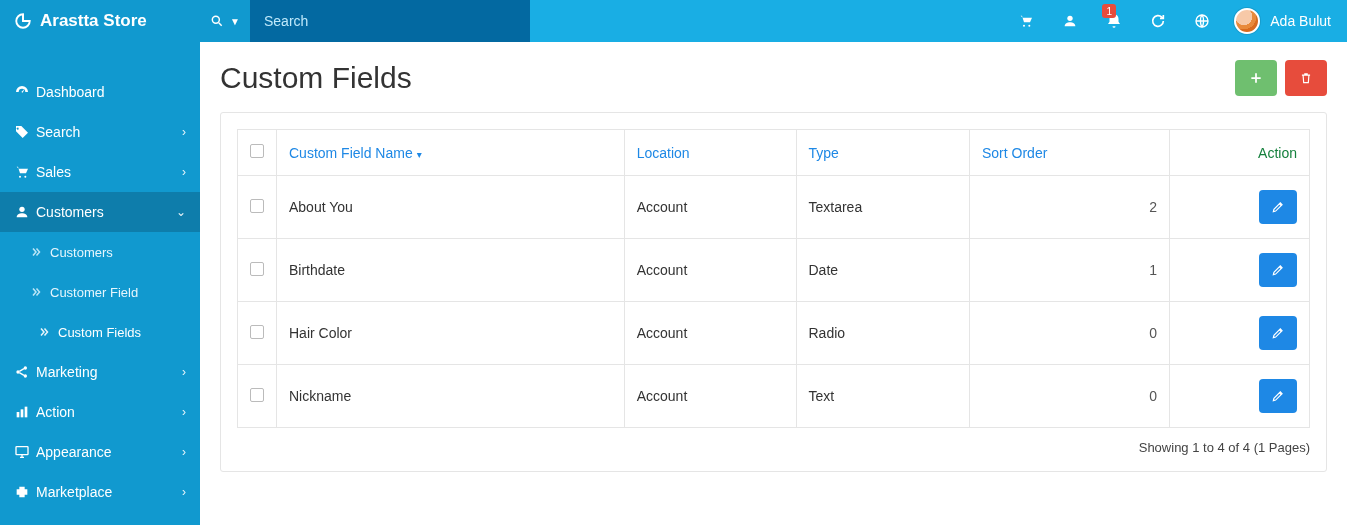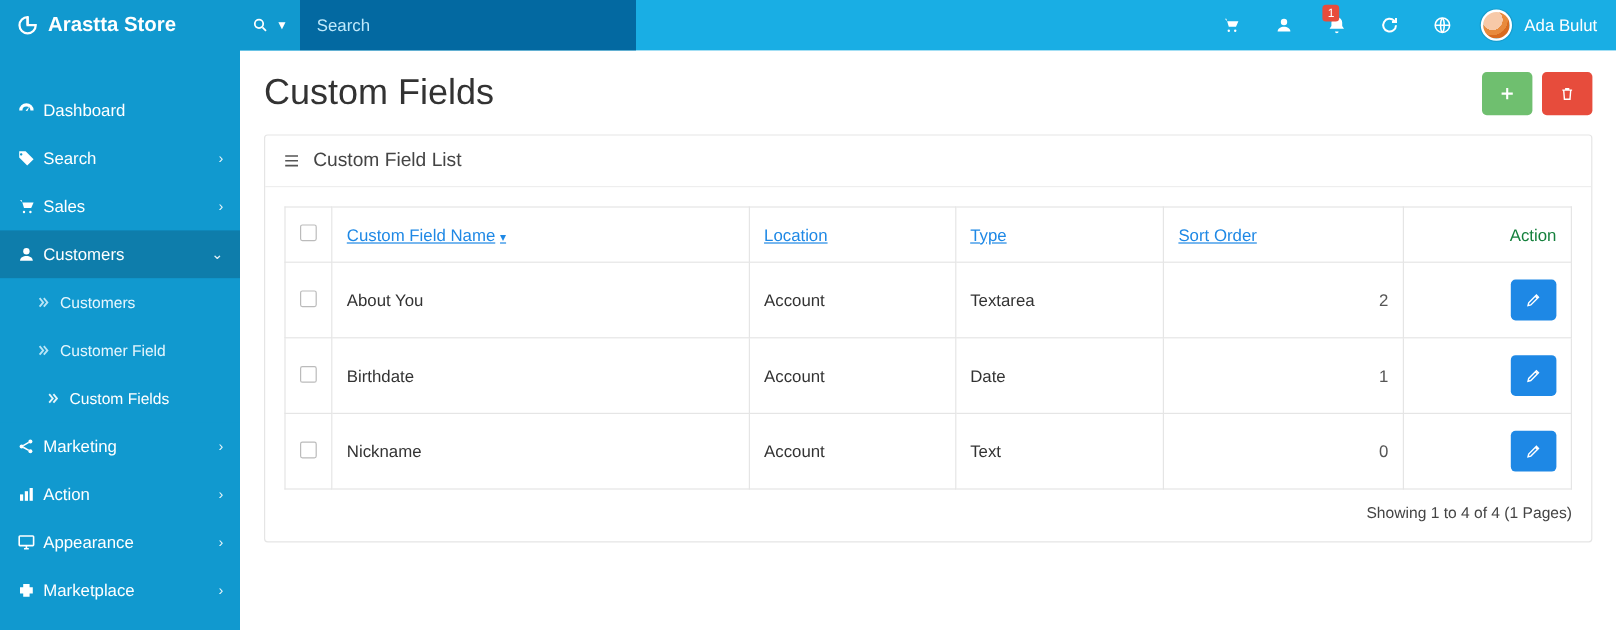--- a/index.html
+++ b/index.html
@@ -48,21 +48,21 @@
 .btn-green { background: #6fbf6f; }
 .btn-red { background: #e74c3c; }
 
 .panel { border: 1px solid #e5e5e5; border-radius: 3px; background: #fff; }
 .panel-head { display: flex; align-items: center; gap: 10px; padding: 12px 14px; border-bottom: 1px solid #eee; color: #444; font-size: 16px; }
 .panel-body { padding: 16px; }
 
 table.grid { width: 100%; border-collapse: collapse; }
 table.grid th, table.grid td { border: 1px solid #e5e5e5; padding: 14px 12px; text-align: left; vertical-align: middle; }
 table.grid th { font-weight: 500; color: #15803d; background: #fff; }
-table.grid th.link { color: #1e88e5; cursor: pointer; text-decoration: underline; }
+table.grid th.link { color: #1e88e5; cursor: pointer; }
 table.grid th .sort-caret { font-size: 10px; margin-left: 4px; color: #1e88e5; }
 .col-check { width: 34px; text-align: center; }
 .col-action { width: 140px; text-align: right; }
 .col-sort { text-align: right; width: 200px; }
 table.grid td.col-sort { text-align: right; color: #555; }
 table.grid td.col-action { text-align: right; }
 .chk { width: 14px; height: 14px; border: 1px solid #bbb; display: inline-block; border-radius: 2px; cursor: pointer; background: #fff; }
 .edit-btn { background: #1e88e5; border: none; color: #fff; width: 38px; height: 34px; border-radius: 4px; display: inline-flex; align-items: center; justify-content: center; cursor: pointer; }
 .pagination-info { text-align: right; color: #444; font-size: 13px; margin-top: 12px; }
 
@@ -270,28 +270,20 @@
             <span>
                 <svg width="14" height="14" viewBox="0 0 24 24" fill="none" stroke="#fff" stroke-width="2">
                   <path d="M5 7h14M10 7V5h4v2M7 7l1 13h8l1-13"></path>
                 </svg>
               </span>
           </button>
         </div>
       </div>
 
       <div class="panel">
-        <div class="panel-head">
-          <span>
-              <svg width="16" height="16" viewBox="0 0 24 24" fill="none" stroke="#555" stroke-width="2">
-                <path d="M4 6h16M4 12h16M4 18h16"></path>
-              </svg>
-            </span>
-          <span>Custom Field List</span>
-        </div>
         <div class="panel-body">
           <table class="grid">
             <thead>
               <tr>
                 <th class="col-check"><span class="chk"></span></th>
                 <th class="link"><span>Custom Field Name</span><span class="sort-caret">▾</span></th>
                 <th class="link"><span>Location</span></th>
                 <th class="link"><span>Type</span></th>
                 <th class="link col-sort" style="text-align:left;"><span>Sort Order</span></th>
                 <th class="col-action" style="text-align:right;"><span>Action</span></th>
@@ -321,20 +313,34 @@
                   <td class="col-action"><button class="edit-btn">
                       <span>
                         <svg width="14" height="14" viewBox="0 0 24 24" fill="none" stroke="#fff" stroke-width="2">
                           <path d="M4 20l4-1 11-11-3-3L5 16l-1 4zM14 6l3 3"></path>
                         </svg>
                       </span>
                     </button></td>
                 </tr>
                 <tr>
                   <td class="col-check"><span class="chk"></span></td>
+                  <td>Hair Color</td>
+                  <td>Account</td>
+                  <td>Radio</td>
+                  <td class="col-sort">0</td>
+                  <td class="col-action"><button class="edit-btn">
+                      <span>
+                        <svg width="14" height="14" viewBox="0 0 24 24" fill="none" stroke="#fff" stroke-width="2">
+                          <path d="M4 20l4-1 11-11-3-3L5 16l-1 4zM14 6l3 3"></path>
+                        </svg>
+                      </span>
+                    </button></td>
+                </tr>
+                <tr>
+                  <td class="col-check"><span class="chk"></span></td>
                   <td>Nickname</td>
                   <td>Account</td>
                   <td>Text</td>
                   <td class="col-sort">0</td>
                   <td class="col-action"><button class="edit-btn">
                       <span>
                         <svg width="14" height="14" viewBox="0 0 24 24" fill="none" stroke="#fff" stroke-width="2">
                           <path d="M4 20l4-1 11-11-3-3L5 16l-1 4zM14 6l3 3"></path>
                         </svg>
                       </span>

